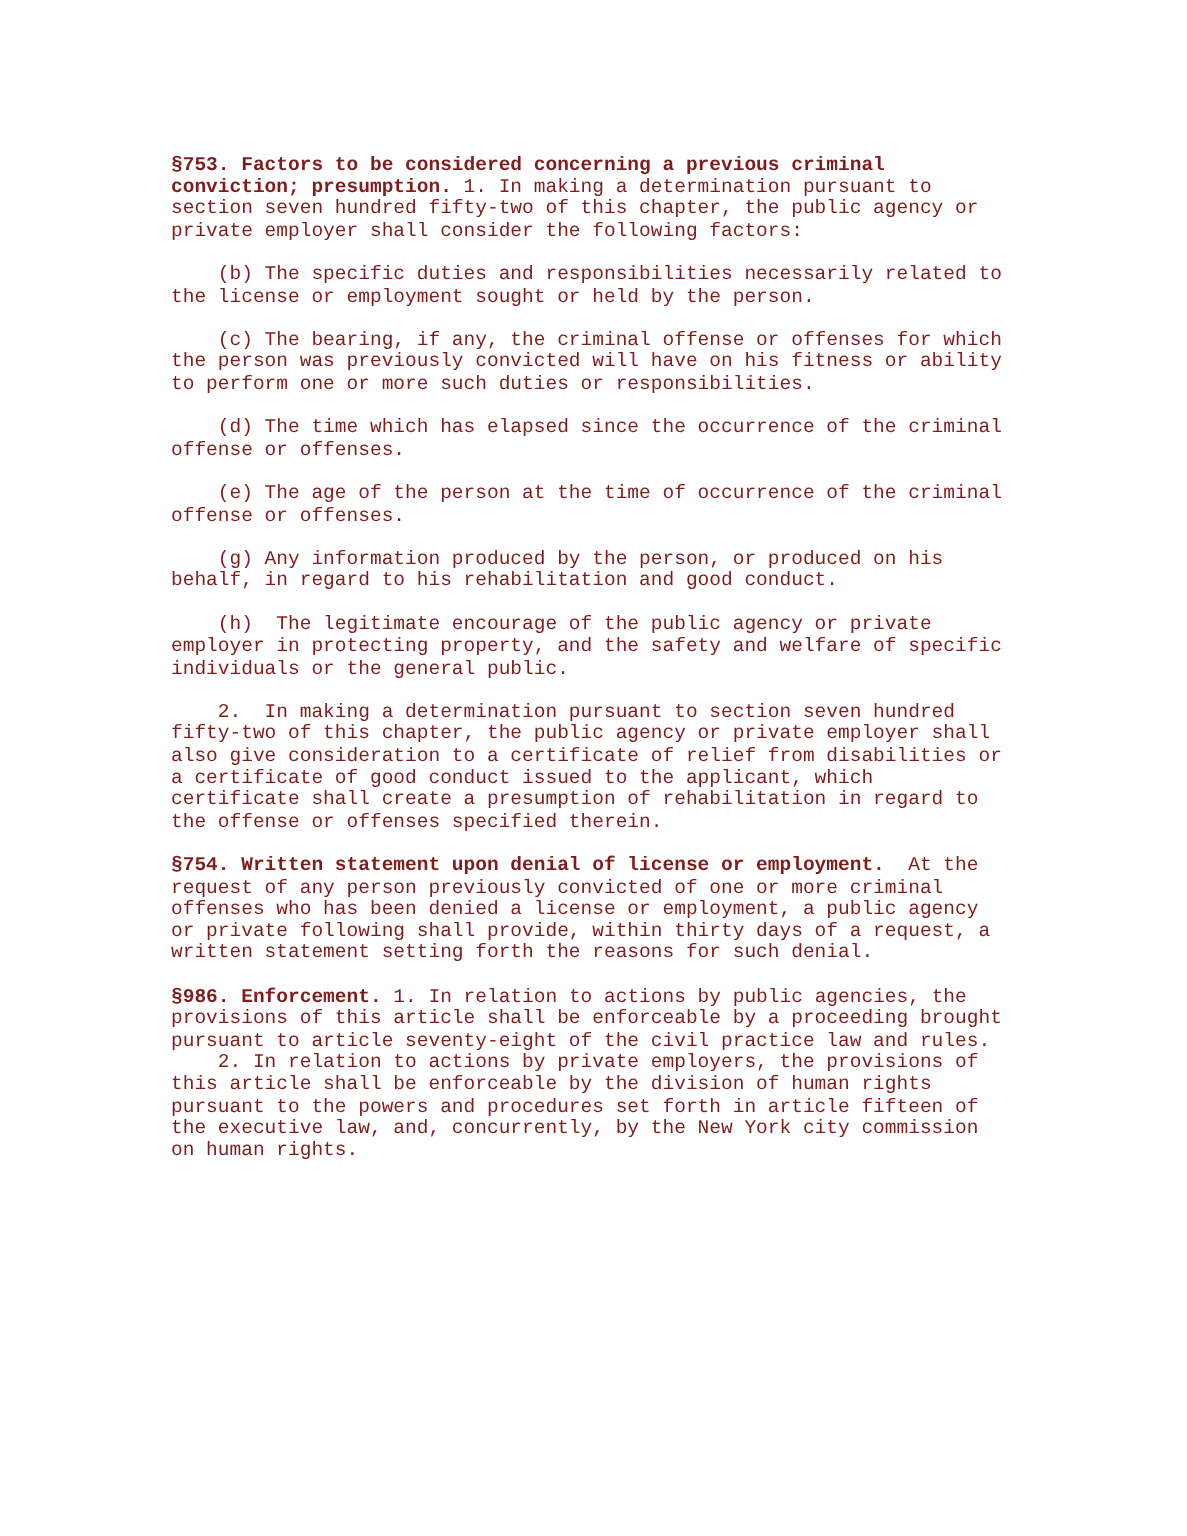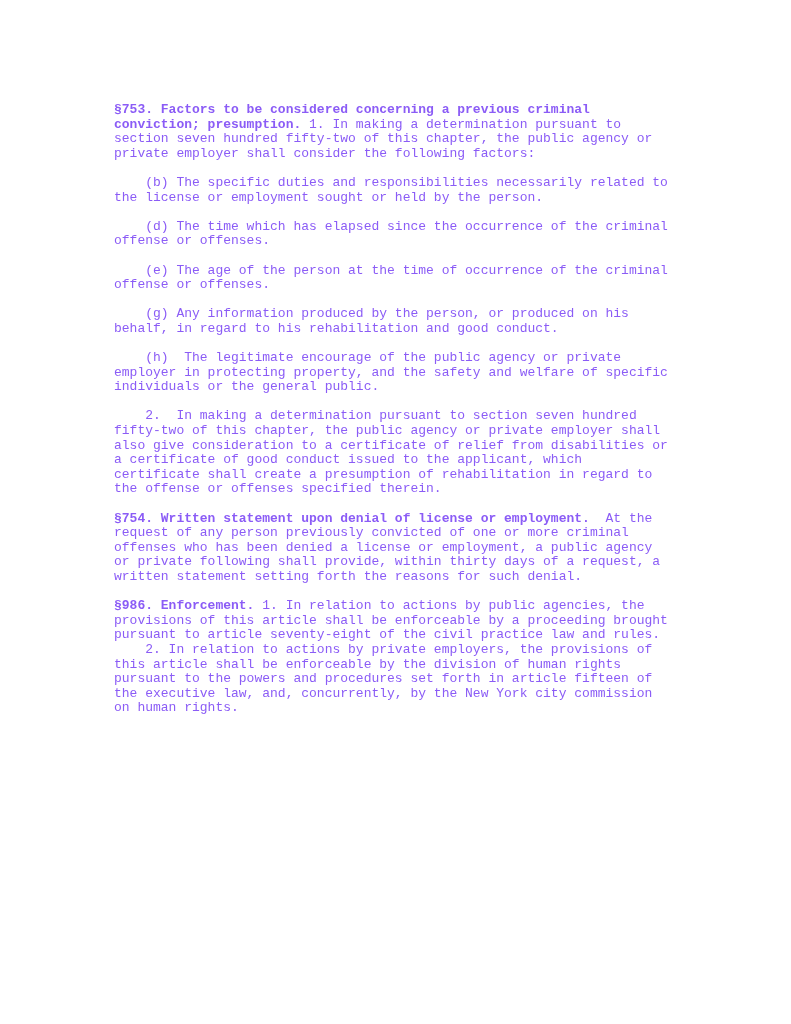--- a/index.html
+++ b/index.html
@@ -6,21 +6,21 @@
       margin: 0;
       padding: 0;
       background: #ffffff;
     }
     .page {
       position: relative;
       box-sizing: border-box;
       width: 791px;
       height: 1024px;
       background: #ffffff;
-      color: #8b5cf6;
+      color: #7f1d1d;
       font-family: "Liberation Mono", "DejaVu Sans Mono", monospace;
       font-size: 13px;
       line-height: 14.6px;
       padding: 103px 110px 0 114px;
       overflow: hidden;
     }
     .para {
       margin: 0 0 14.6px 0;
       white-space: pre;
     }
@@ -35,20 +35,23 @@
 
   <p class="para"><strong>§753. Factors to be considered concerning a previous criminal
 conviction; presumption.</strong><span> 1. In making a determination pursuant to
 section seven hundred fifty-two of this chapter, the public agency or
 private employer shall consider the following factors:</span></p>
 
 
   <p class="para"><span>    (b) The specific duties and responsibilities necessarily related to
 the license or employment sought or held by the person.</span></p>
 
+  <p class="para"><span>    (c) The bearing, if any, the criminal offense or offenses for which
+the person was previously convicted will have on his fitness or ability
+to perform one or more such duties or responsibilities.</span></p>
 
   <p class="para"><span>    (d) The time which has elapsed since the occurrence of the criminal
 offense or offenses.</span></p>
 
   <p class="para"><span>    (e) The age of the person at the time of occurrence of the criminal
 offense or offenses.</span></p>
 
 
   <p class="para"><span>    (g) Any information produced by the person, or produced on his
 behalf, in regard to his rehabilitation and good conduct.</span></p>

